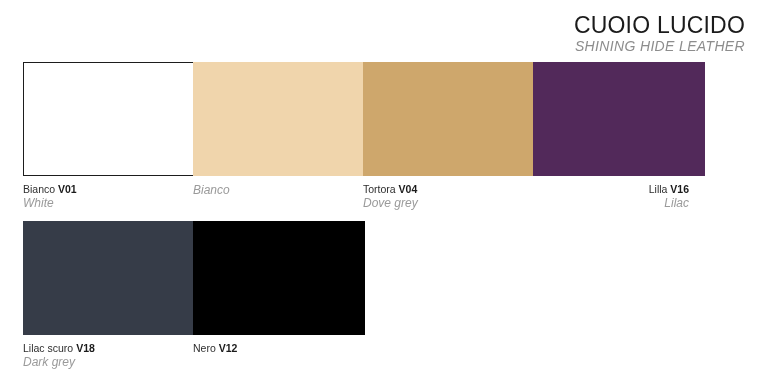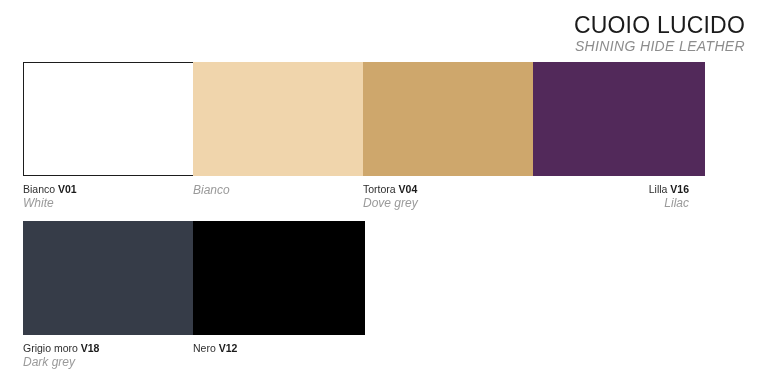--- a/index.html
+++ b/index.html
@@ -164,21 +164,21 @@
 
     </div>
 
     <div class="row">
 
 
       <div class="cell">
         <div class="swatch" style="background-color: rgb(54, 60, 72);"></div>
         <div class="caption">
           <div class="caption-it">
-            <span>Grigio moro</span>
+            <span>Lilac scuro</span>
             <span class="caption-code">V18</span>
           </div>
           <div class="caption-en">Dark grey</div>
         </div>
       </div>
 
       <div class="cell">
         <div class="swatch" style="background-color: rgb(0, 0, 0);"></div>
         <div class="caption">
           <div class="caption-it">

